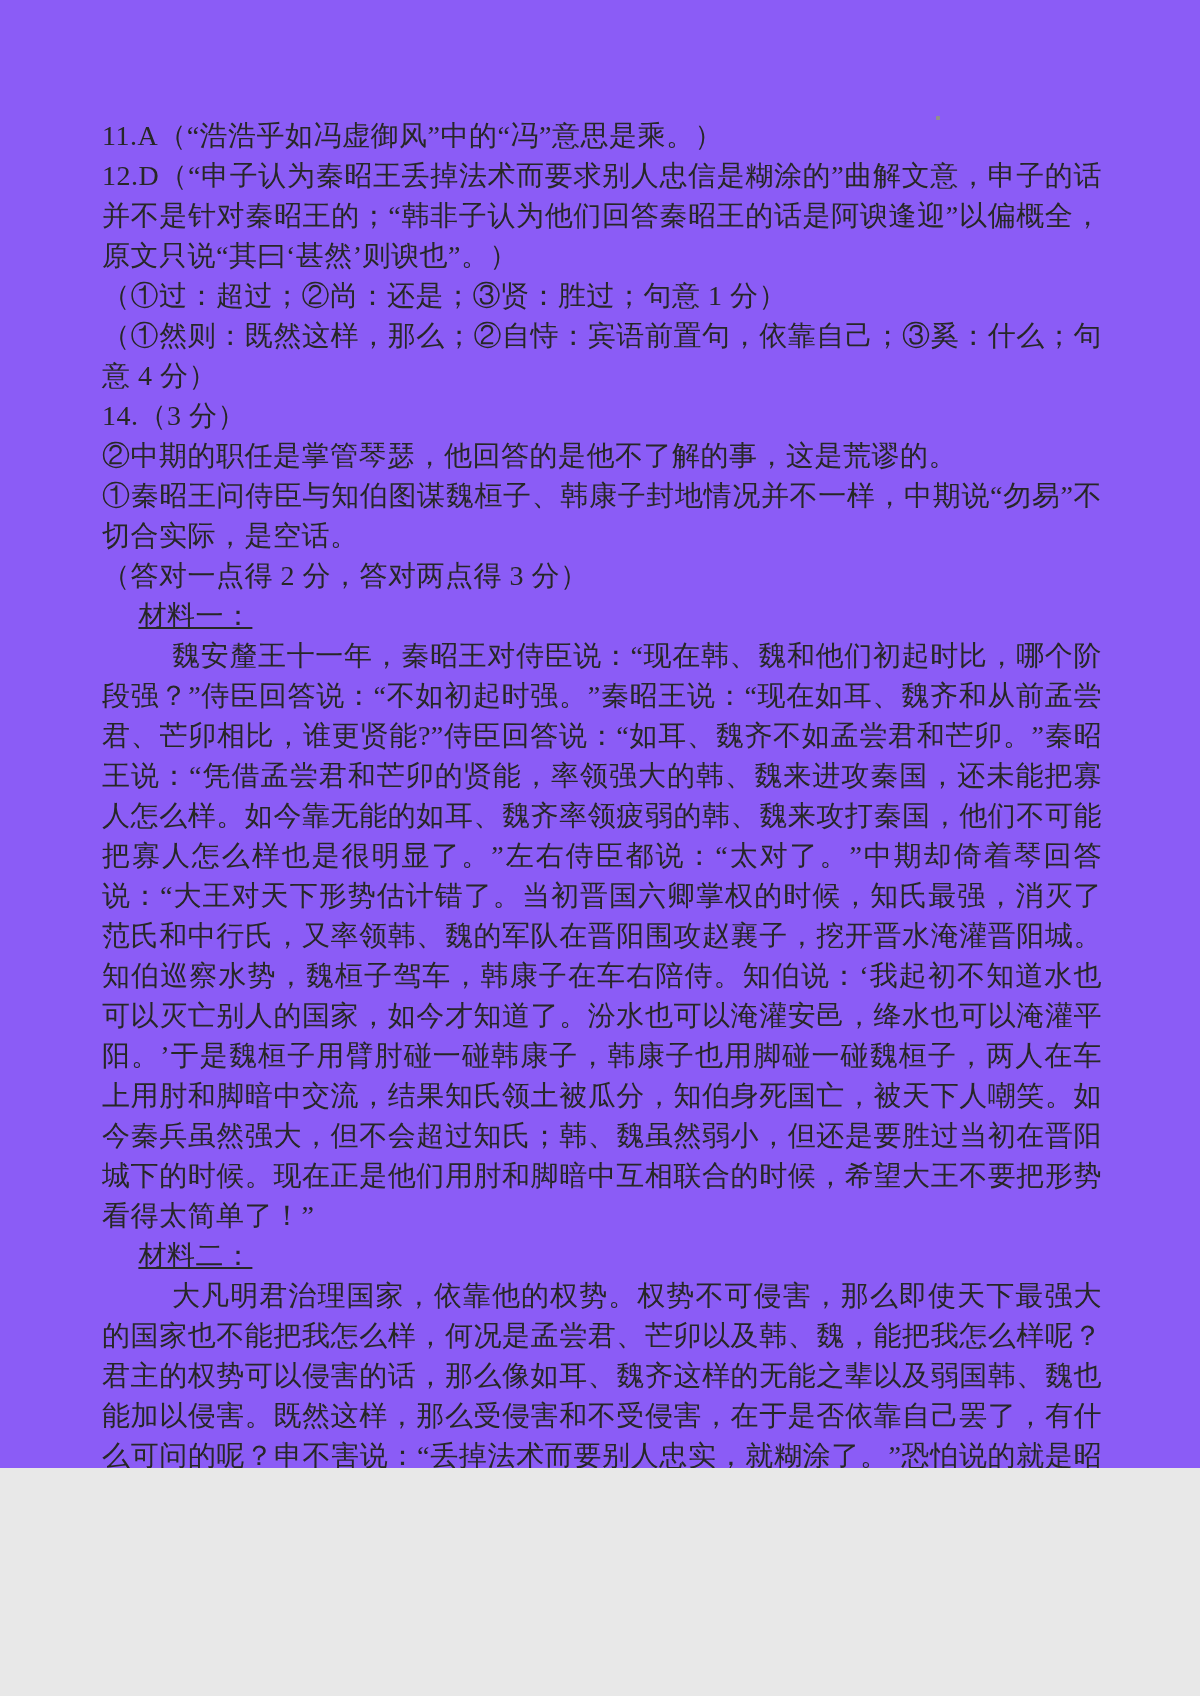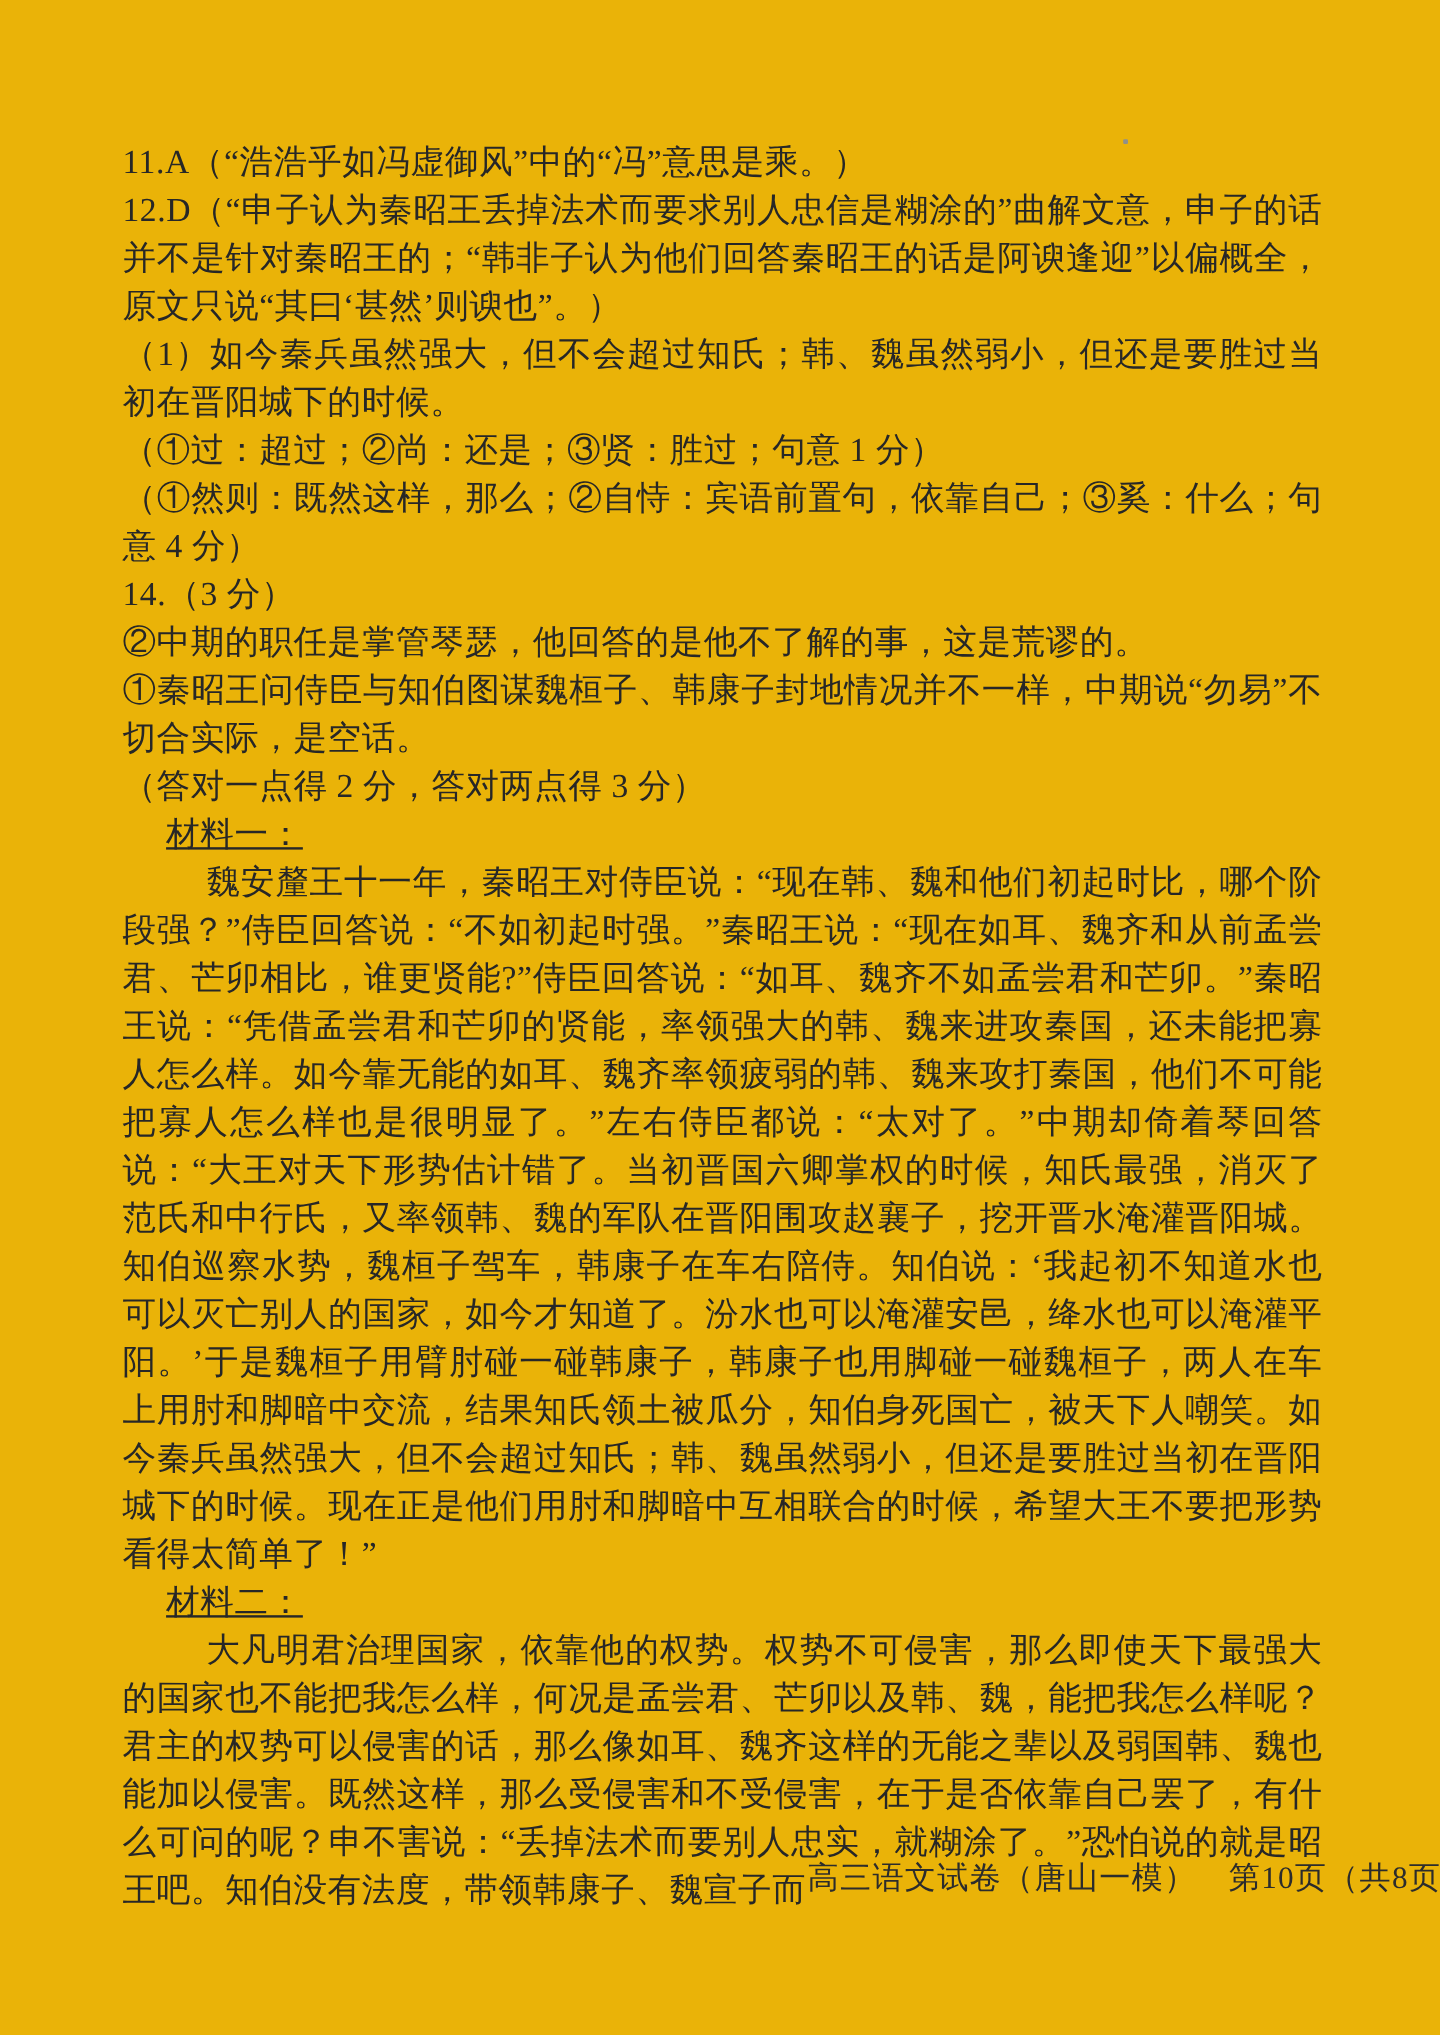--- a/index.html
+++ b/index.html
@@ -1,20 +1,20 @@
 <!DOCTYPE html>
 <html><head>
 <meta charset="utf-8">
 <style>
   html, body { margin:0; padding:0; background:#e8e8e8; }
   .page {
     position:relative;
-    width:1200px; height:1696px;
+    width:1200px; height:1468px;
     margin:0 auto;
-    background:#eab308;
+    background:#8b5cf6;
     font-family:"Liberation Serif","DejaVu Serif",serif;
     color:#272727;
     overflow:hidden;
   }
   .content {
     position:absolute;
     left:102px; top:116px;
     width:1000px;
   }
   .line {
@@ -52,21 +52,20 @@
 </head>
 <body>
 
 <div class="page">
 
   <div class="speck"></div>
 
   <div class="content">
     <p class="line">11.A（“浩浩乎如冯虚御风”中的“冯”意思是乘。）</p>
     <p class="line">12.D（“申子认为秦昭王丢掉法术而要求别人忠信是糊涂的”曲解文意，申子的话并不是针对秦昭王的；“韩非子认为他们回答秦昭王的话是阿谀逢迎”以偏概全，原文只说“其曰‘甚然’则谀也”。）</p>
-    <p class="line">（1）如今秦兵虽然强大，但不会超过知氏；韩、魏虽然弱小，但还是要胜过当初在晋阳城下的时候。</p>
     <p class="line">（①过：超过；②尚：还是；③贤：胜过；句意 1 分）</p>
     <p class="line">（①然则：既然这样，那么；②自恃：宾语前置句，依靠自己；③奚：什么；句意 4 分）</p>
     <p class="line">14.（3 分）</p>
     <p class="line">②中期的职任是掌管琴瑟，他回答的是他不了解的事，这是荒谬的。</p>
     <p class="line">①秦昭王问侍臣与知伯图谋魏桓子、韩康子封地情况并不一样，中期说“勿易”不切合实际，是空话。</p>
     <p class="line">（答对一点得 2 分，答对两点得 3 分）</p>
 
     <p class="line material-label">材料一：</p>
     <p class="line para">魏安釐王十一年，秦昭王对侍臣说：“现在韩、魏和他们初起时比，哪个阶段强？”侍臣回答说：“不如初起时强。”秦昭王说：“现在如耳、魏齐和从前孟尝君、芒卯相比，谁更贤能?”侍臣回答说：“如耳、魏齐不如孟尝君和芒卯。”秦昭王说：“凭借孟尝君和芒卯的贤能，率领强大的韩、魏来进攻秦国，还未能把寡人怎么样。如今靠无能的如耳、魏齐率领疲弱的韩、魏来攻打秦国，他们不可能把寡人怎么样也是很明显了。”左右侍臣都说：“太对了。”中期却倚着琴回答说：“大王对天下形势估计错了。当初晋国六卿掌权的时候，知氏最强，消灭了范氏和中行氏，又率领韩、魏的军队在晋阳围攻赵襄子，挖开晋水淹灌晋阳城。知伯巡察水势，魏桓子驾车，韩康子在车右陪侍。知伯说：‘我起初不知道水也可以灭亡别人的国家，如今才知道了。汾水也可以淹灌安邑，绛水也可以淹灌平阳。’于是魏桓子用臂肘碰一碰韩康子，韩康子也用脚碰一碰魏桓子，两人在车上用肘和脚暗中交流，结果知氏领土被瓜分，知伯身死国亡，被天下人嘲笑。如今秦兵虽然强大，但不会超过知氏；韩、魏虽然弱小，但还是要胜过当初在晋阳城下的时候。现在正是他们用肘和脚暗中互相联合的时候，希望大王不要把形势看得太简单了！”</p>
     <p class="line material-label">材料二：</p>

